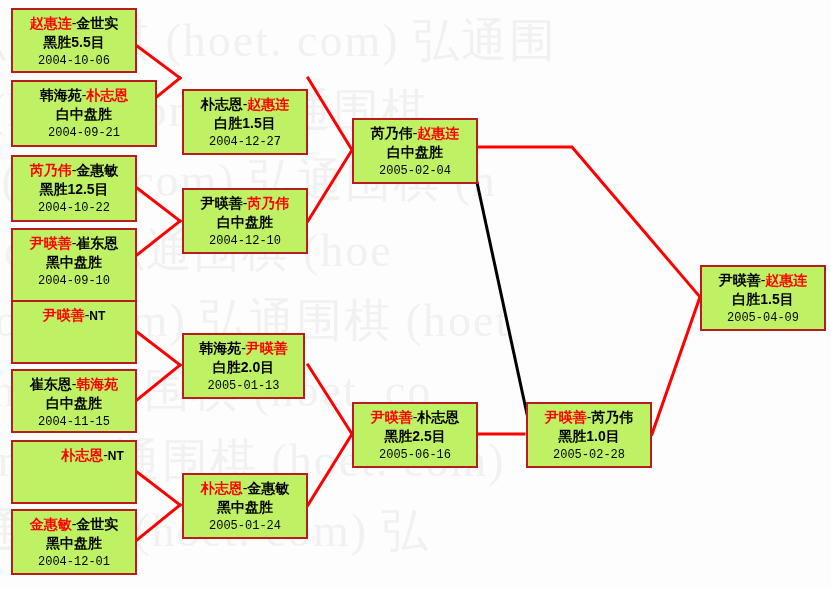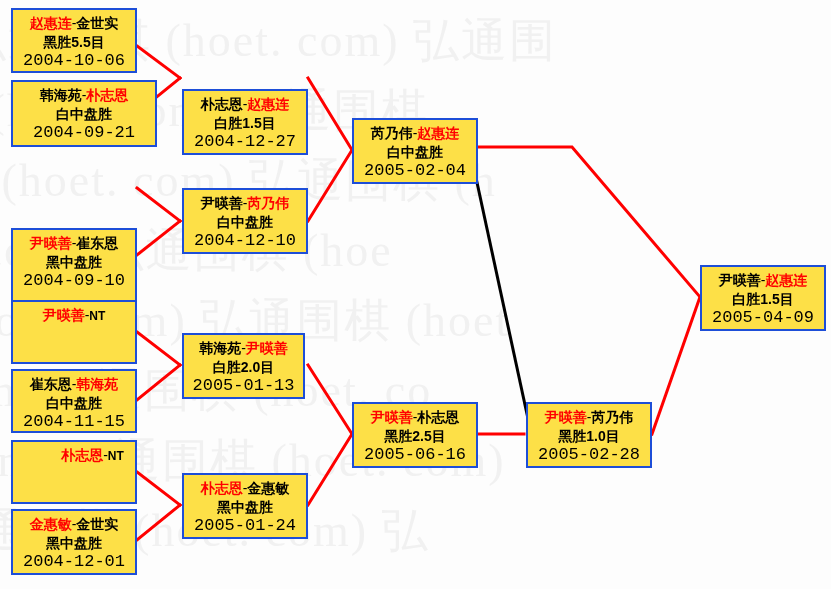--- a/index.html
+++ b/index.html
@@ -39,22 +39,22 @@
     left: 0; top: 0;
     width: 831px; height: 589px;
     z-index: 1;
     pointer-events: none;
   }
   
   .match {
     position: absolute;
     z-index: 2;
     box-sizing: border-box;
-    border: 2px solid #1d4ed8;
-    background: #fde047;
+    border: 2px solid #b91c1c;
+    background: #bef264;
     text-align: center;
     font-family: "Liberation Serif", "DejaVu Serif", serif;
     color: #000000;
     padding-top: 4px;
   }
   .match .pair {
     font-size: 14px;
     line-height: 19px;
     white-space: nowrap;
     font-family: "Liberation Sans", "DejaVu Sans", sans-serif;
@@ -76,21 +76,21 @@
     font-weight: bold;
   }
   .match .result {
     font-size: 14px;
     line-height: 19px;
     white-space: nowrap;
     font-family: "Liberation Sans", "DejaVu Sans", sans-serif;
     font-weight: bold;
   }
   .match .date {
-    font-size: 17px;
+    font-size: 12px;
     line-height: 18px;
     white-space: nowrap;
     font-family: "Liberation Mono", "DejaVu Sans Mono", monospace;
   }
 </style>
 </head>
 <body>
 
 <div id="root">
 
@@ -147,20 +147,27 @@
   </div>
 
   <div class="match" style="left:11px; top:80px; width:146px; height:67px;">
     <div class="pair">
       <span class="lose">韩海苑</span><span class="dash">-</span><span class="win">朴志恩</span>
     </div>
     <div class="result">白中盘胜</div>
     <div class="date">2004-09-21</div>
   </div>
 
+  <div class="match" style="left:11px; top:155px; width:126px; height:67px;">
+    <div class="pair">
+      <span class="win">芮乃伟</span><span class="dash">-</span><span class="lose">金惠敏</span>
+    </div>
+    <div class="result">黑胜12.5目</div>
+    <div class="date">2004-10-22</div>
+  </div>
 
   <div class="match" style="left:11px; top:228px; width:126px; height:75px;">
     <div class="pair">
       <span class="win">尹暎善</span><span class="dash">-</span><span class="lose">崔东恩</span>
     </div>
     <div class="result">黑中盘胜</div>
     <div class="date">2004-09-10</div>
   </div>
 
   <div class="match" style="left:11px; top:300px; width:126px; height:64px;">

